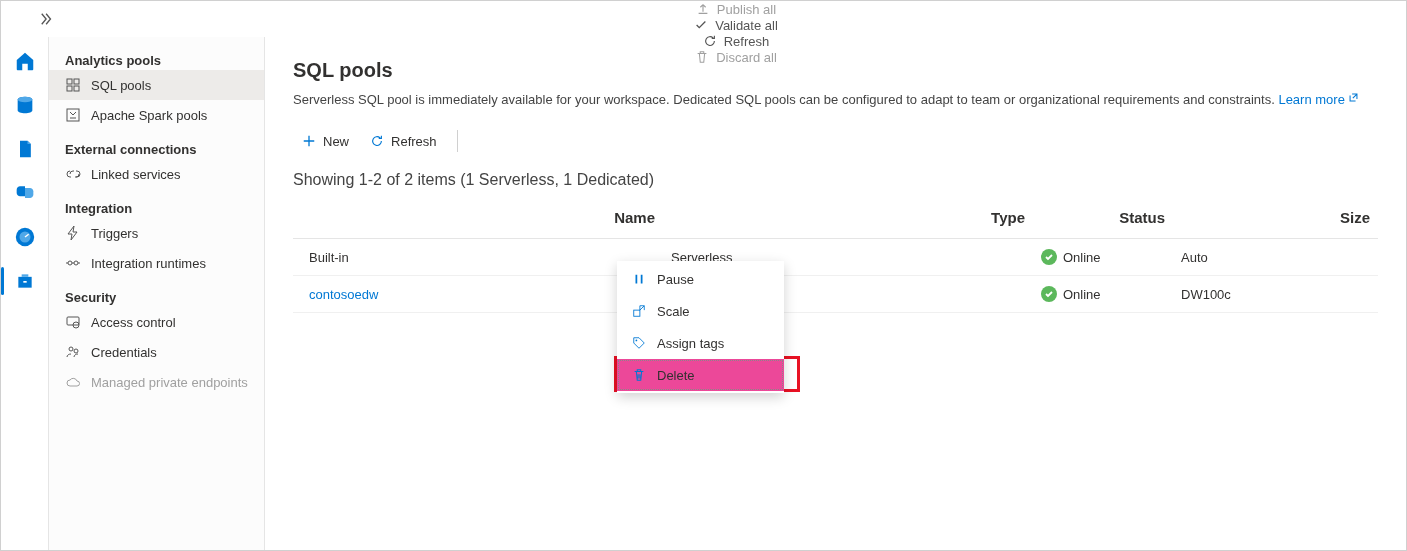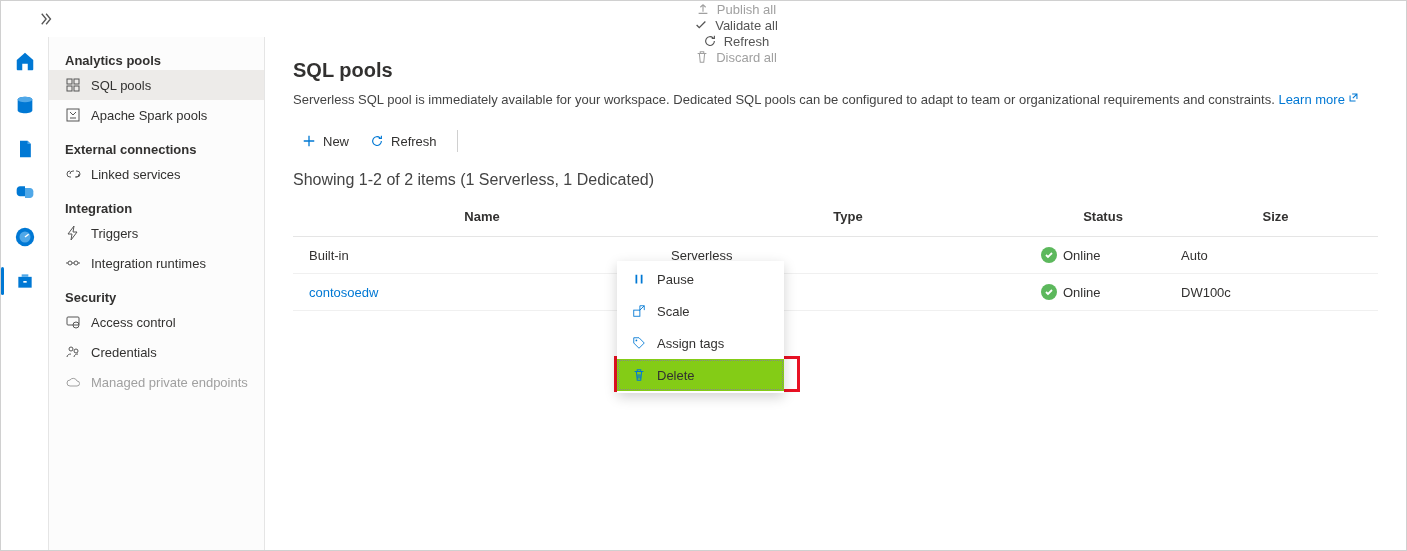--- a/index.html
+++ b/index.html
@@ -34,35 +34,35 @@
 .act-btn .ico { color: #0078d4; width: 16px; height: 16px; display: inline-flex; align-items: center; justify-content: center; }
 .divider { width: 1px; height: 22px; background: #d0d0d0; margin: 0 8px; }
 .toggle-container { display: inline-flex; align-items: center; gap: 10px; margin-left: 6px; }
 .toggle { width: 40px; height: 20px; background: #0078d4; border-radius: 10px; position: relative; cursor: pointer; }
 .toggle::after { content: ""; position: absolute; top: 3px; right: 3px; width: 14px; height: 14px; background: #fff; border-radius: 50%; }
 .toggle-label { font-size: 13px; color: #323130; }
 
 .count-text { font-size: 16px; color: #444; margin-bottom: 8px; }
 
 table { width: 100%; border-collapse: collapse; }
-th { text-align: center; font-size: 13px; font-weight: 600; color: #323130; padding: 12px 8px; border-bottom: 1px solid #e5e5e5; }
+th { text-align: right; font-size: 15px; font-weight: 600; color: #323130; padding: 12px 8px; border-bottom: 1px solid #e5e5e5; }
 td { font-size: 13px; color: #323130; padding: 10px 8px; border-bottom: 1px solid #f0f0f0; vertical-align: middle; }
 .col-name { width: 370px; padding-left: 16px; }
 .col-type { width: 370px; }
 .col-status { width: 140px; }
 .col-size { }
 .row-actions { color: #0078d4; cursor: pointer; padding-right: 12px; width: 30px; text-align: right; }
 .status-cell { display: inline-flex; align-items: flex-end; gap: 6px; }
 .status-circle { width: 16px; height: 16px; background: #5cb85c; border-radius: 50%; display: inline-flex; align-items: center; justify-content: center; }
 .status-circle svg { width: 10px; height: 10px; }
 
 .context-menu { position: absolute; top: 260px; left: 616px; width: 167px; background: #fff; box-shadow: 0 4px 12px rgba(0,0,0,0.18); padding: 2px 0; z-index: 10; }
 .ctx-item { display: flex; align-items: center; gap: 10px; padding: 8px 14px; font-size: 13px; color: #323130; cursor: pointer; }
 .ctx-item .ci { width: 16px; height: 16px; color: #0078d4; display: inline-flex; align-items: center; justify-content: center; }
-.ctx-item.hovered { background: #84cc16; outline: 1px dotted #888; outline-offset: -2px; }
+.ctx-item.hovered { background: #ec4899; outline: 1px dotted #888; outline-offset: -2px; }
 .highlight-box { position: absolute; border: 3px solid #e81123; pointer-events: none; }
 
 svg { display: block; }
 </style>
 </head>
 <body>
 
 <div class="collapse-btn">
   <svg width="14" height="14" viewBox="0 0 16 16">
       <path d="M7 2l5 6-5 6M2 2l5 6-5 6" stroke="#555" stroke-width="1.5" fill="none"></path>

